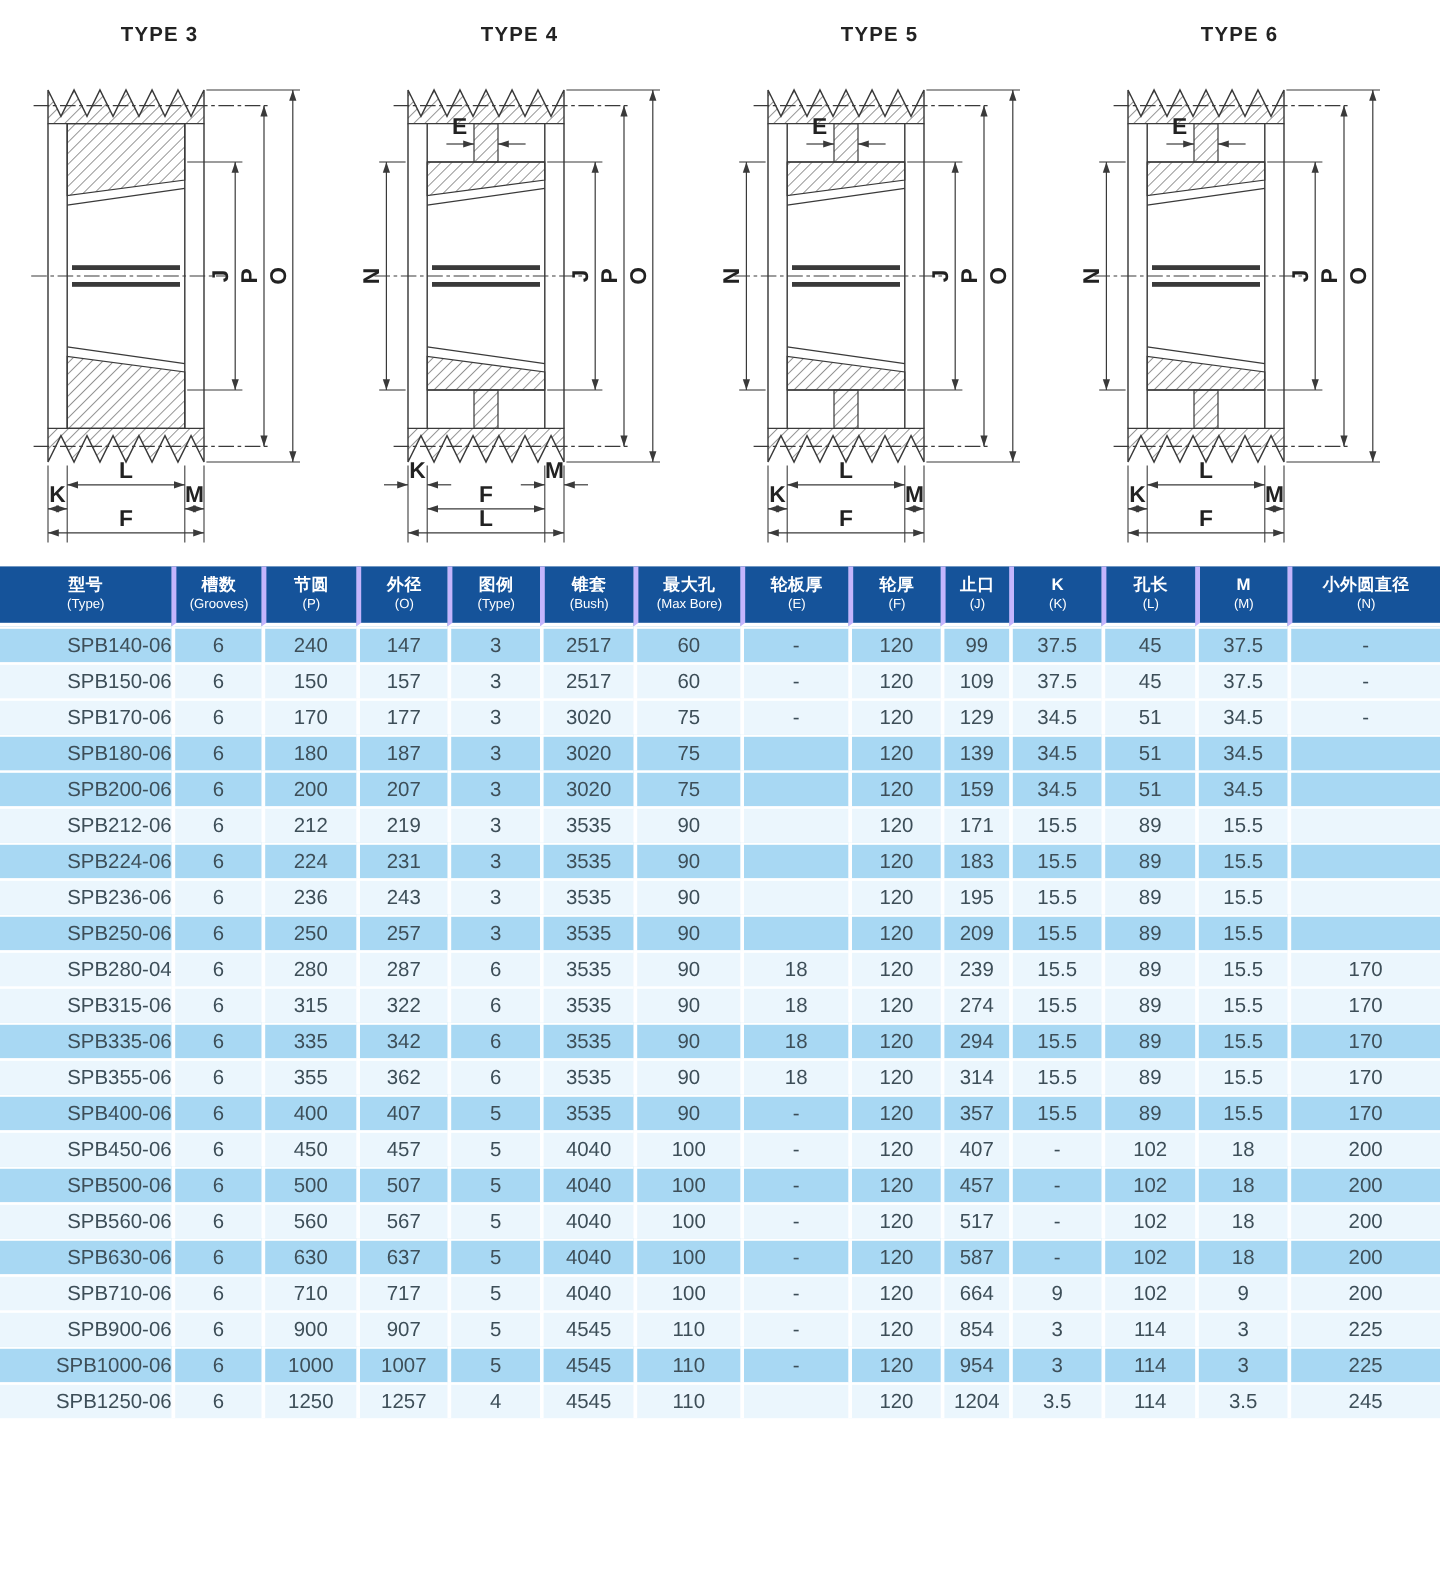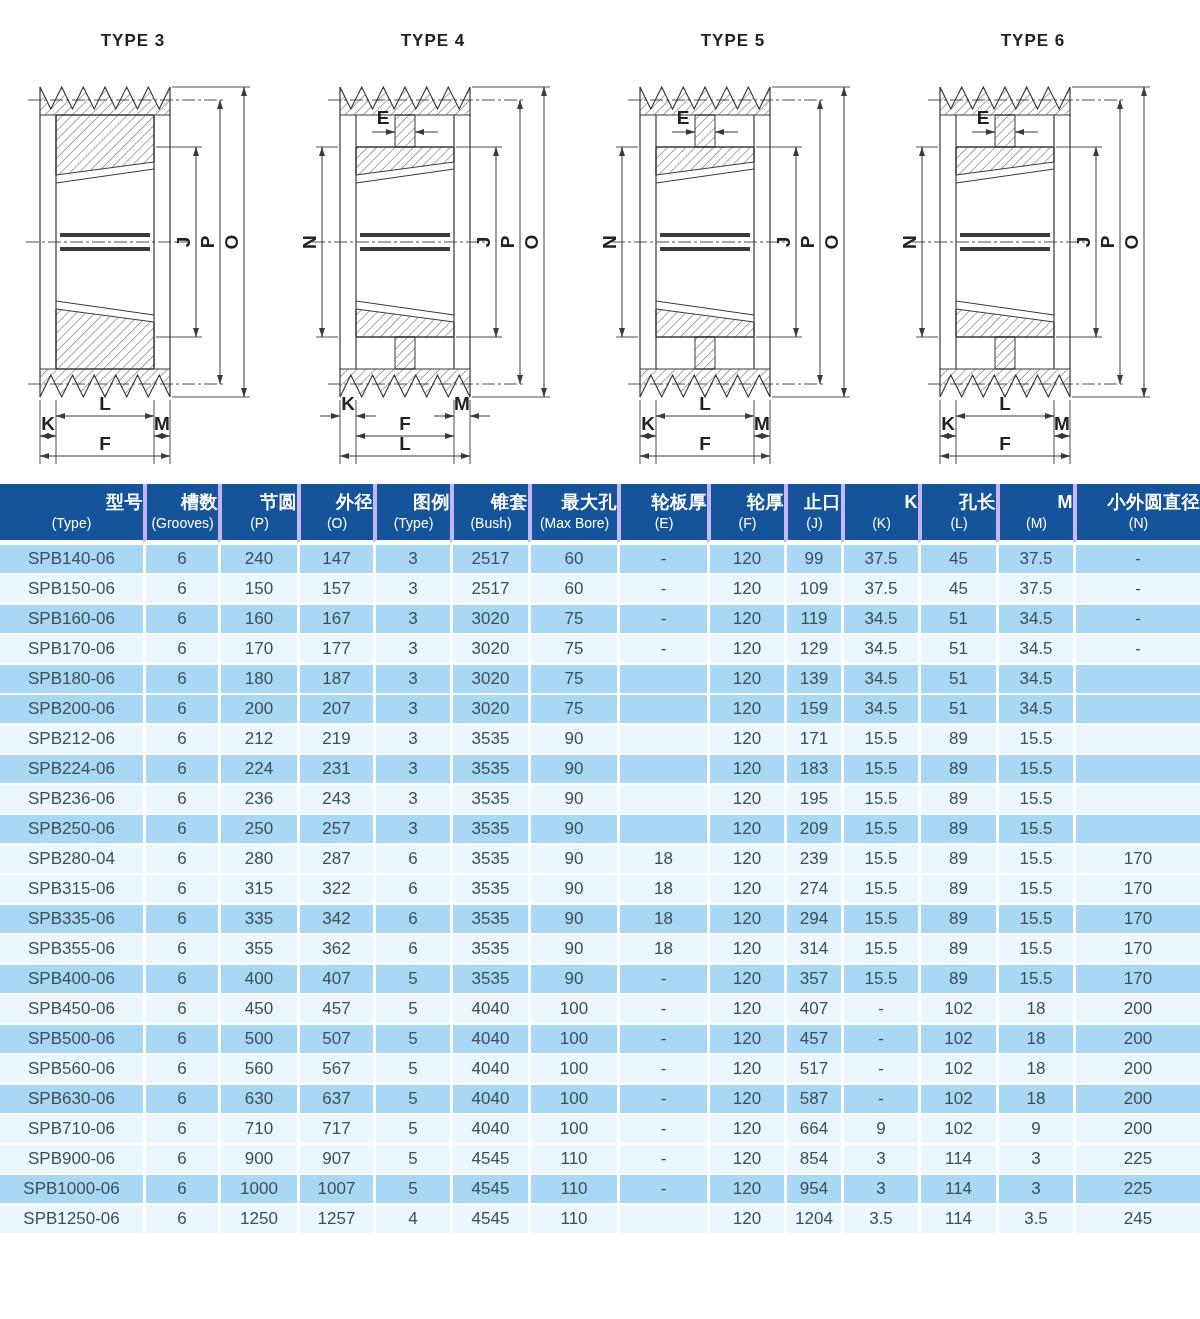--- a/index.html
+++ b/index.html
@@ -1,34 +1,34 @@
 <!DOCTYPE html>
 <html><head>
 <meta charset="utf-8">
 <style>
   html,body{margin:0;padding:0;background:#fff;}
   body{width:1200px;font-family:"Liberation Sans",sans-serif;}
-  .page{width:1200px;margin-top:12px;}
+  .page{width:1200px;}
   .drawings{display:flex;width:1200px;height:472px;background:#fff;}
   .drawing-block{width:300px;height:472px;}
   table.spec{width:1200px;border-collapse:separate;border-spacing:0;table-layout:fixed;}
   table.spec th,table.spec td{box-sizing:border-box;}
   table.spec th{
     background:#15539a;color:#fff;text-align:center;vertical-align:middle;
     padding:7px 0 8px;border-left:4px solid #c4b5fd;border-bottom:3px solid #fff;
   }
   table.spec th:first-child{border-left:none;}
-  .zh{font-size:18px;font-weight:600;line-height:1.25;letter-spacing:0.5px;text-align:right;}
-  .en{font-size:14px;font-weight:400;line-height:1.25;margin-top:1px;}
+  .zh{font-size:14px;font-weight:600;line-height:1.25;letter-spacing:0.5px;}
+  .en{font-size:11px;font-weight:400;line-height:1.25;margin-top:1px;}
   table.spec td{
     text-align:center;font-size:17px;color:#3d4e58;height:30px;padding:0;
     border-left:3px solid #fff;border-top:2px solid #fff;white-space:nowrap;
     line-height:28px;
   }
-  table.spec td:first-child{border-left:none;}
+  table.spec td:first-child{border-left:none;text-align:right;}
   tr.odd td{background:#a8d8f3;}
   tr.even td{background:#ebf6fd;}
 </style>
 </head>
 <body>
 
 <div class="page">
   <div class="drawings" id="drawings">
       <div class="drawing-block"><svg viewBox="0 0 300 472" width="300" height="472">
           <defs>
@@ -417,36 +417,20 @@
           <td>2517</td>
           <td>60</td>
           <td>-</td>
           <td>120</td>
           <td>109</td>
           <td>37.5</td>
           <td>45</td>
           <td>37.5</td>
           <td>-</td>
         </tr>
-        <tr class="odd">
-          <td>SPB160-06</td>
-          <td>6</td>
-          <td>160</td>
-          <td>167</td>
-          <td>3</td>
-          <td>3020</td>
-          <td>75</td>
-          <td>-</td>
-          <td>120</td>
-          <td>119</td>
-          <td>34.5</td>
-          <td>51</td>
-          <td>34.5</td>
-          <td>-</td>
-        </tr>
         <tr class="even">
           <td>SPB170-06</td>
           <td>6</td>
           <td>170</td>
           <td>177</td>
           <td>3</td>
           <td>3020</td>
           <td>75</td>
           <td>-</td>
           <td>120</td>

